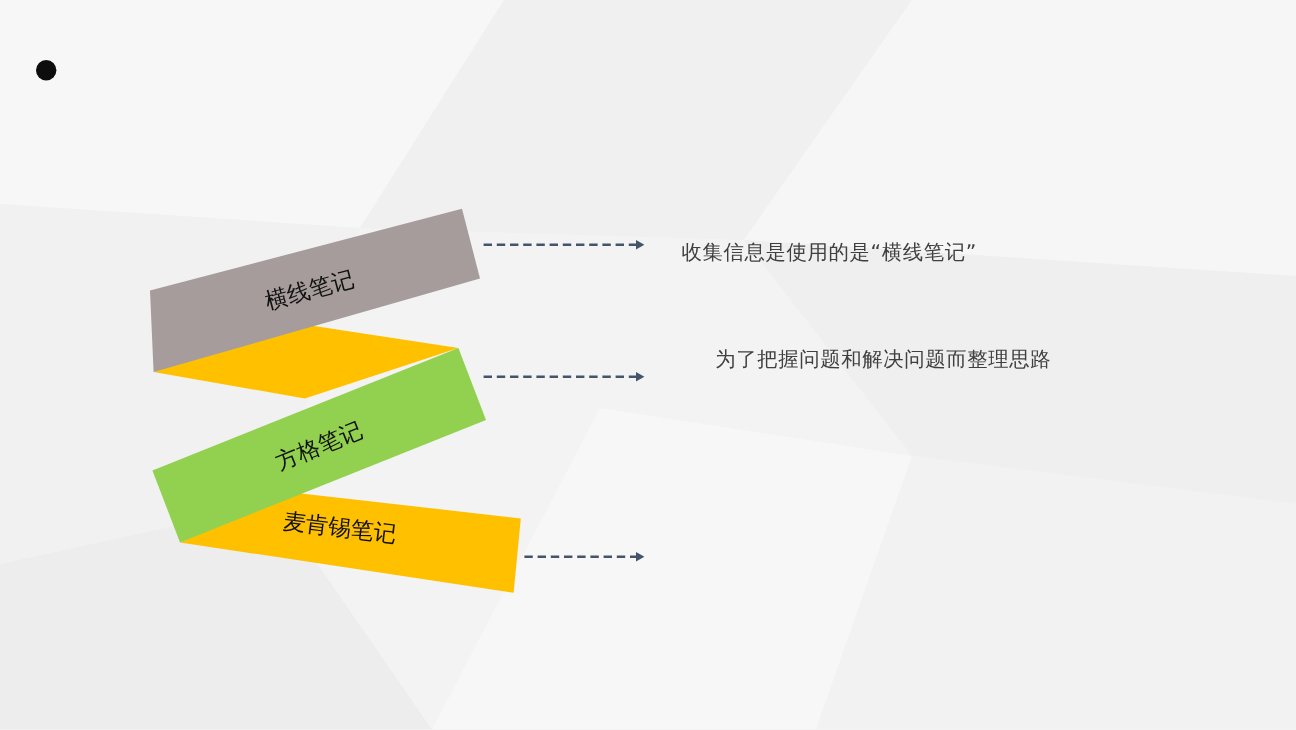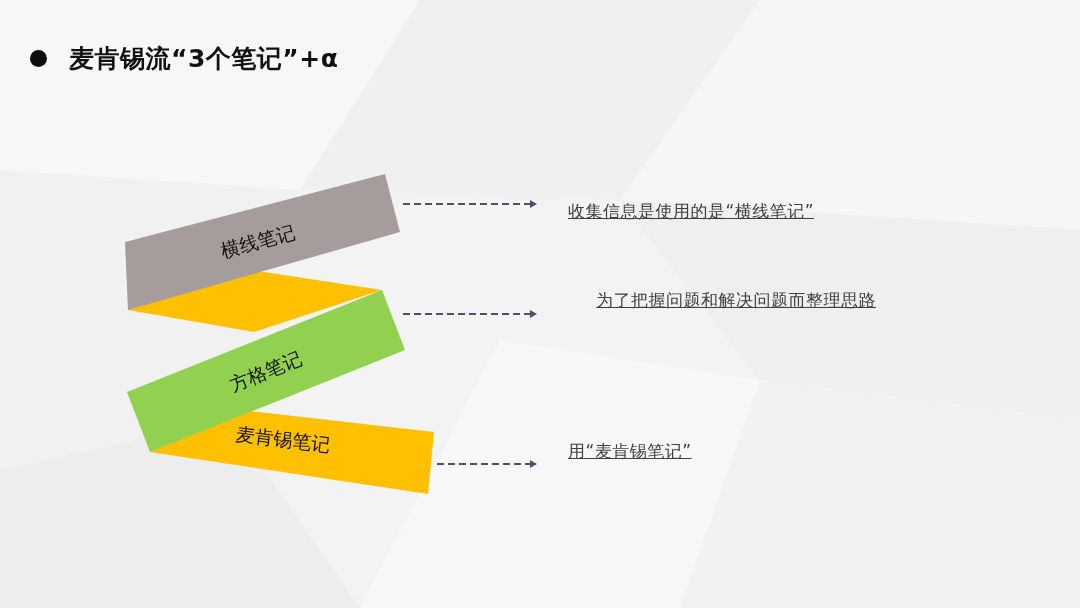--- a/index.html
+++ b/index.html
@@ -12,42 +12,40 @@
   .title {
     position:absolute; left:30px; top:38px; height:40px;
     display:flex; align-items:center;
   }
   .bullet { width:17px; height:17px; border-radius:50%; background:#0d0d0d; margin-right:22px; }
   .title-text { font-size:25px; font-weight:bold; color:#111; letter-spacing:0.5px; }
   .diagram { position:absolute; left:0; top:0; }
   .desc {
     position:absolute; font-size:17px; color:#404040; line-height:31px;
     letter-spacing:0.5px;
-    text-decoration:underline;
   }
   .desc-line { display:block; white-space:nowrap; }
 </style>
 </head>
 <body>
 
 <svg class="bg" width="1080" height="608" viewBox="0 0 1080 608">
   <rect width="1080" height="608" fill="#f3f3f3"></rect>
   <polygon points="0,0 420,0 300,190 0,170" fill="#f7f7f7"></polygon>
   <polygon points="420,0 760,0 620,200 300,190" fill="#f0f0f0"></polygon>
   <polygon points="760,0 1080,0 1080,230 620,200" fill="#f6f6f6"></polygon>
   <polygon points="0,170 300,190 230,420 0,470" fill="#f1f1f1"></polygon>
   <polygon points="620,200 1080,230 1080,420 760,380" fill="#efefef"></polygon>
   <polygon points="500,340 760,380 680,608 360,608" fill="#f7f7f7"></polygon>
   <polygon points="0,470 230,420 360,608 0,608" fill="#ededed"></polygon>
   <polygon points="760,380 1080,420 1080,608 680,608" fill="#f2f2f2"></polygon>
 </svg>
 
 <div class="title">
   <span class="bullet"></span>
-  <span class="title-text">麦肯锡流“3个笔记”+α</span>
 </div>
 
 <svg class="diagram" width="1080" height="608" viewBox="0 0 1080 608">
 
   <polygon points="128,310 244,269 382,290 254,332" fill="#ffc000"></polygon>
 
   <polygon points="150,452 240,410 434,432 428,494" fill="#ffc000"></polygon>
 
   <polygon points="127,392 382,290 405,350 150,452" fill="#92d050"></polygon>
 
@@ -71,14 +69,13 @@
   </g>
 </svg>
 
 <div class="desc" style="left:568px; top:196px;">
   <span class="desc-line">收集信息是使用的是“横线笔记”</span>
 </div>
 <div class="desc" style="left:596px; top:285px;">
   <span class="desc-line">为了把握问题和解决问题而整理思路</span>
 </div>
 <div class="desc" style="left:568px; top:436px;">
-  <span class="desc-line">用“麦肯锡笔记”</span>
 </div>
 
 </body></html>

